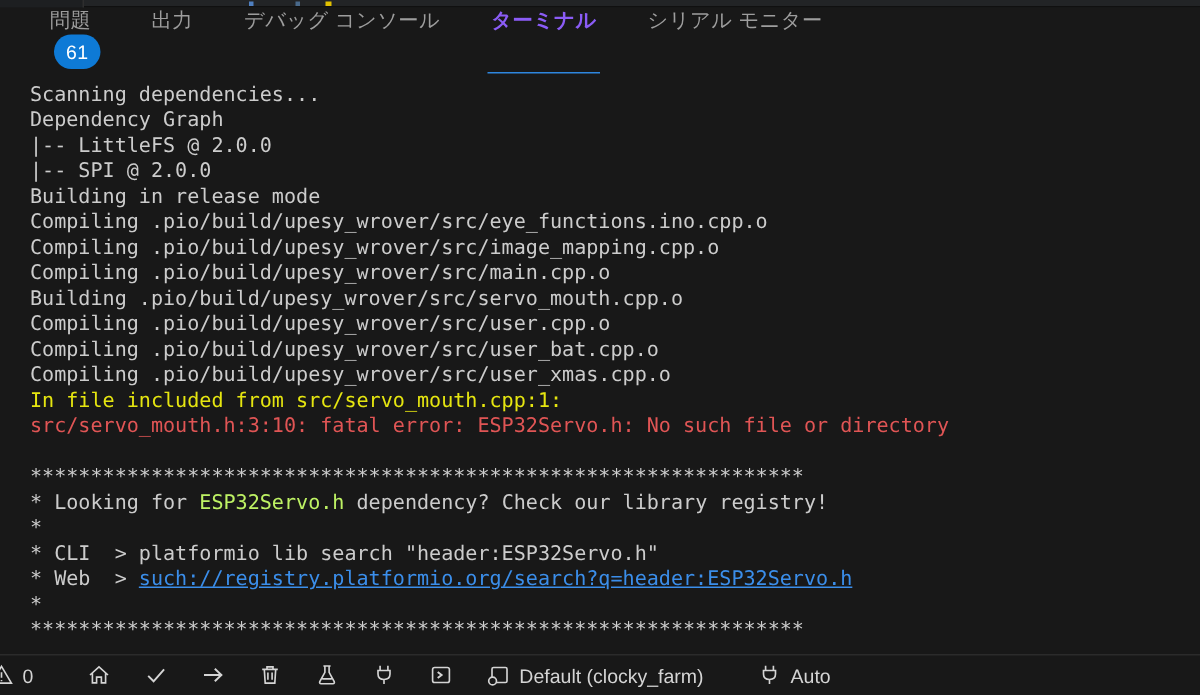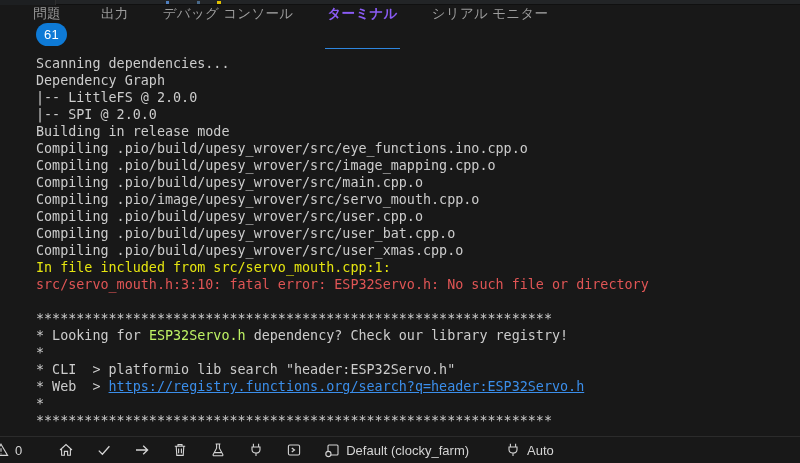--- a/index.html
+++ b/index.html
@@ -37,21 +37,21 @@
     font-weight: 400;
   }
 
   
   .terminal {
     padding: 6px 8px 0 20px;
     font-family: "DejaVu Sans Mono", monospace;
     font-size: 13.4px; line-height: 17px;
     height: 387px; overflow: hidden;
   }
-  .tline { white-space: pre; margin-left: 16px; }
+  .tline { white-space: pre; }
   .c-fg    { color: #cccccc; }
   .c-yellow{ color: #e5e510; }
   .c-red   { color: #e05555; }
   .c-cyan  { color: #bef264; }
   .c-link  { color: #3b8eea; text-decoration: underline; cursor: pointer; }
 
   
   .status-bar {
     position: absolute; left: 0; right: 0; bottom: 0; height: 27px;
     display: flex; align-items: center;
@@ -100,32 +100,32 @@
 
   <div class="terminal">
       <div class="tline"><span class="c-fg">Scanning dependencies...</span></div>
       <div class="tline"><span class="c-fg">Dependency Graph</span></div>
       <div class="tline"><span class="c-fg">|-- LittleFS @ 2.0.0</span></div>
       <div class="tline"><span class="c-fg">|-- SPI @ 2.0.0</span></div>
       <div class="tline"><span class="c-fg">Building in release mode</span></div>
       <div class="tline"><span class="c-fg">Compiling .pio/build/upesy_wrover/src/eye_functions.ino.cpp.o</span></div>
       <div class="tline"><span class="c-fg">Compiling .pio/build/upesy_wrover/src/image_mapping.cpp.o</span></div>
       <div class="tline"><span class="c-fg">Compiling .pio/build/upesy_wrover/src/main.cpp.o</span></div>
-      <div class="tline"><span class="c-fg">Compiling .pio/image/upesy_wrover/src/servo_mouth.cpp.o</span></div>
+      <div class="tline"><span class="c-fg">Building .pio/build/upesy_wrover/src/servo_mouth.cpp.o</span></div>
       <div class="tline"><span class="c-fg">Compiling .pio/build/upesy_wrover/src/user.cpp.o</span></div>
       <div class="tline"><span class="c-fg">Compiling .pio/build/upesy_wrover/src/user_bat.cpp.o</span></div>
       <div class="tline"><span class="c-fg">Compiling .pio/build/upesy_wrover/src/user_xmas.cpp.o</span></div>
       <div class="tline"><span class="c-yellow">In file included from src/servo_mouth.cpp:1:</span></div>
       <div class="tline"><span class="c-red">src/servo_mouth.h:3:10: fatal error: ESP32Servo.h: No such file or directory</span></div>
       <div class="tline">&nbsp;</div>
       <div class="tline"><span class="c-fg">****************************************************************</span></div>
       <div class="tline"><span class="c-fg">* Looking for </span><span class="c-cyan">ESP32Servo.h</span><span class="c-fg"> dependency? Check our library registry!</span></div>
       <div class="tline"><span class="c-fg">*</span></div>
       <div class="tline"><span class="c-fg">* CLI  &gt; platformio lib search "header:ESP32Servo.h"</span></div>
-      <div class="tline"><span class="c-fg">* Web  &gt; </span><span class="c-link">https://registry.functions.org/search?q=header:ESP32Servo.h</span></div>
+      <div class="tline"><span class="c-fg">* Web  &gt; </span><span class="c-link">such://registry.platformio.org/search?q=header:ESP32Servo.h</span></div>
       <div class="tline"><span class="c-fg">*</span></div>
       <div class="tline"><span class="c-fg">****************************************************************</span></div>
     </div>
 
   <div class="status-bar">
     <div class="sb-item cutoff">
       <svg class="ico" width="16" height="16" viewBox="0 0 16 16">
           <path d="M8 2.2 L14.6 13.4 H1.4 Z M8 6.2 V9.8 M8 11.4 V12.2"></path>
         </svg>
       <span>0</span>

